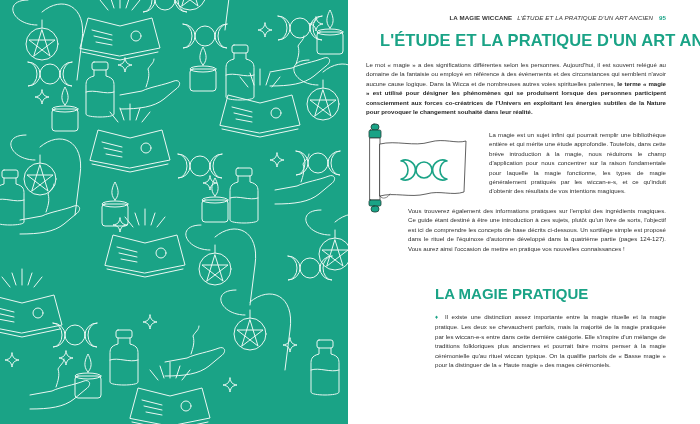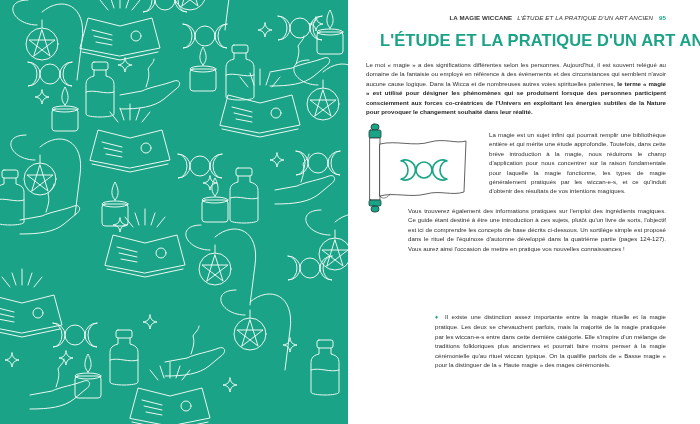--- a/index.html
+++ b/index.html
@@ -185,18 +185,19 @@
 
       <rect x="3" y="78" width="12" height="6" rx="1.5" fill="#1aa386" stroke="#1f3f37" stroke-width="0.8"></rect>
       <rect x="5" y="84" width="8" height="6" rx="3" fill="#1aa386" stroke="#1f3f37" stroke-width="0.8"></rect>
     </svg>
   </div>
 
   <p class="body-text para2">La magie est un sujet infini qui pourrait remplir une bibliothèque entière et qui mérite une étude approfondie. Toutefois, dans cette brève introduction à la magie, nous réduirons le champ d'application pour nous concentrer sur la raison fondamentale pour laquelle la magie fonctionne, les types de magie généralement pratiqués par les wiccan-e-s, et ce qu'induit d'obtenir des résultats de vos intentions magiques.</p>
 
   <p class="body-text para3">Vous trouverez également des informations pratiques sur l'emploi des ingrédients magiques. Ce guide étant destiné à être une introduction à ces sujets, plutôt qu'un livre de sorts, l'objectif est ici de comprendre les concepts de base décrits ci-dessous. Un sortilège simple est proposé dans le rituel de l'équinoxe d'automne développé dans la quatrième partie (pages 124-127). Vous aurez ainsi l'occasion de mettre en pratique vos nouvelles connaissances !</p>
 
+  <div class="section-title">LA MAGIE PRATIQUE</div>
 
   <p class="body-text para4">
     <span class="bullet">♦</span>
     <span>Il existe une distinction assez importante entre la magie rituelle et la magie pratique. Les deux se chevauchent parfois, mais la majorité de la magie pratiquée par les wiccan-e-s entre dans cette dernière catégorie. Elle s'inspire d'un mélange de traditions folkloriques plus anciennes et pourrait faire moins penser à la magie cérémonielle qu'au rituel wiccan typique. On la qualifie parfois de « Basse magie » pour la distinguer de la « Haute magie » des mages cérémoniels.</span>
   </p>
 </div>
 
 </body></html>

